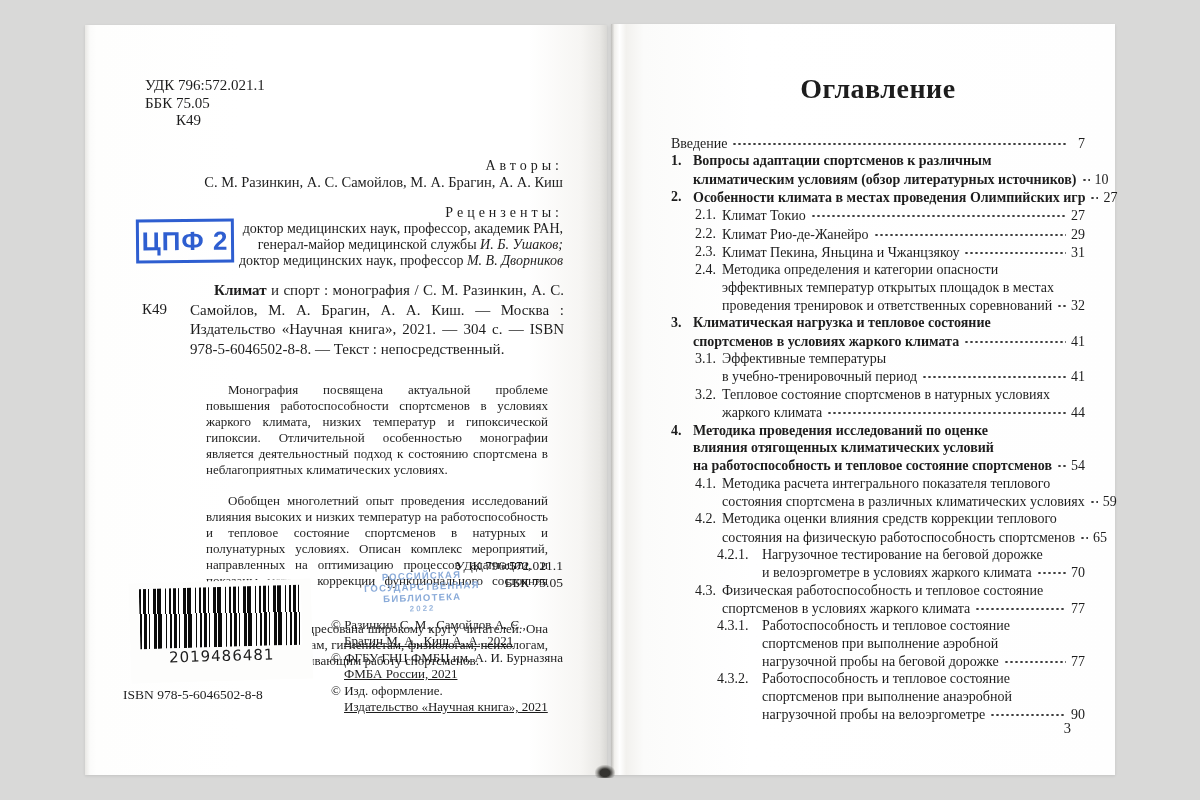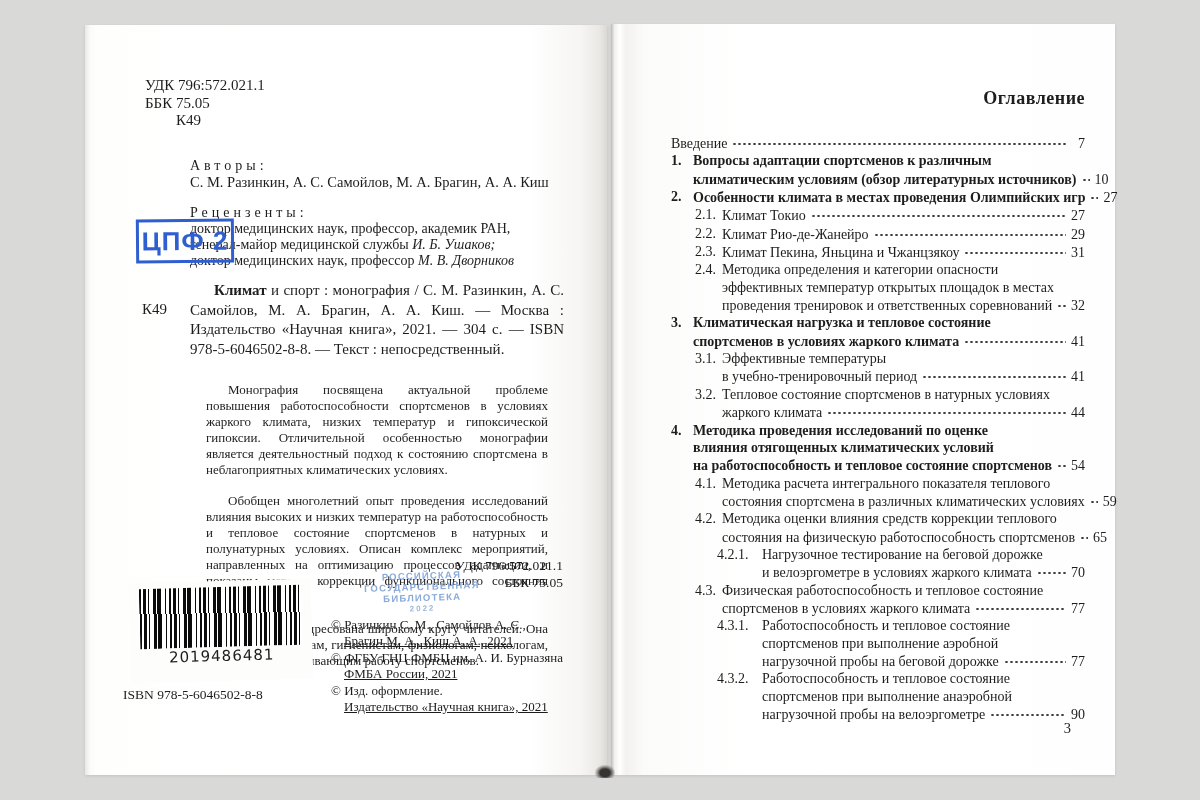--- a/index.html
+++ b/index.html
@@ -23,21 +23,21 @@
   }
   #gutter-mark{
     position:absolute;left:595px;top:765px;width:20px;height:13px;
     background:radial-gradient(ellipse at 50% 60%, #353431 0 35%, rgba(80,79,75,.5) 55%, transparent 75%);
   }
 
   
   #left-page > div{position:absolute;}
   .udk-top{left:60px;top:52px;font-size:15px;line-height:17.5px;}
   .udk-top .k49-shift{padding-left:31px;}
-  .centered-col{left:105px;width:373px;text-align:left;}
+  .centered-col{left:105px;width:373px;text-align:right;}
   #authors-block{top:131px;}
   .spread-heading{letter-spacing:4px;font-size:14px;}
   #authors-names{top:149px;font-size:14.5px;}
   #reviewers-block{top:178px;}
   #reviewer-lines{top:196px;font-size:14px;line-height:16px;}
   .cpf-stamp{
     left:51px;top:194px;width:92px;height:38px;
     border:3px solid #2e5ed0;color:#2e5ed0;
     font-family:"Liberation Sans",sans-serif;font-weight:bold;font-size:26px;
     display:flex;align-items:center;justify-content:center;letter-spacing:1px;
@@ -71,21 +71,21 @@
     display:inline-block;margin-top:-17px;background:#fdfdfc;
     padding:0 8px;font-family:"DejaVu Sans",sans-serif;font-size:15px;letter-spacing:1px;
     position:relative;
   }
   #copyright-block{left:246px;top:592px;font-size:13px;line-height:16.4px;}
   .cr-line2{padding-left:13px;text-decoration:underline;}
   #isbn-line{left:38px;top:662px;font-size:13.5px;}
 
   
   #right-page > div{position:absolute;}
-  #toc-title{left:60px;top:64px;width:414px;text-align:right;font-size:18px;font-weight:bold;letter-spacing:0.5px;}
+  #toc-title{left:60px;top:49px;width:414px;text-align:center;font-size:28px;font-weight:bold;letter-spacing:0.5px;}
   #toc-list{left:60px;top:110px;width:414px;font-size:14px;line-height:17.35px;}
   .toc-entry{display:flex;align-items:flex-start;}
   .toc-entry.bold .toc-num,.toc-entry.bold .toc-text{font-weight:bold;}
   .toc-num{flex:0 0 auto;}
   .toc-body{flex:1 1 auto;min-width:0;}
   .level1 .toc-num{width:22px;}
   .level2 .toc-num{margin-left:24px;width:27px;}
   .level3 .toc-num{margin-left:46px;width:45px;}
   .toc-line{display:flex;align-items:baseline;}
   .toc-text{white-space:nowrap;}

